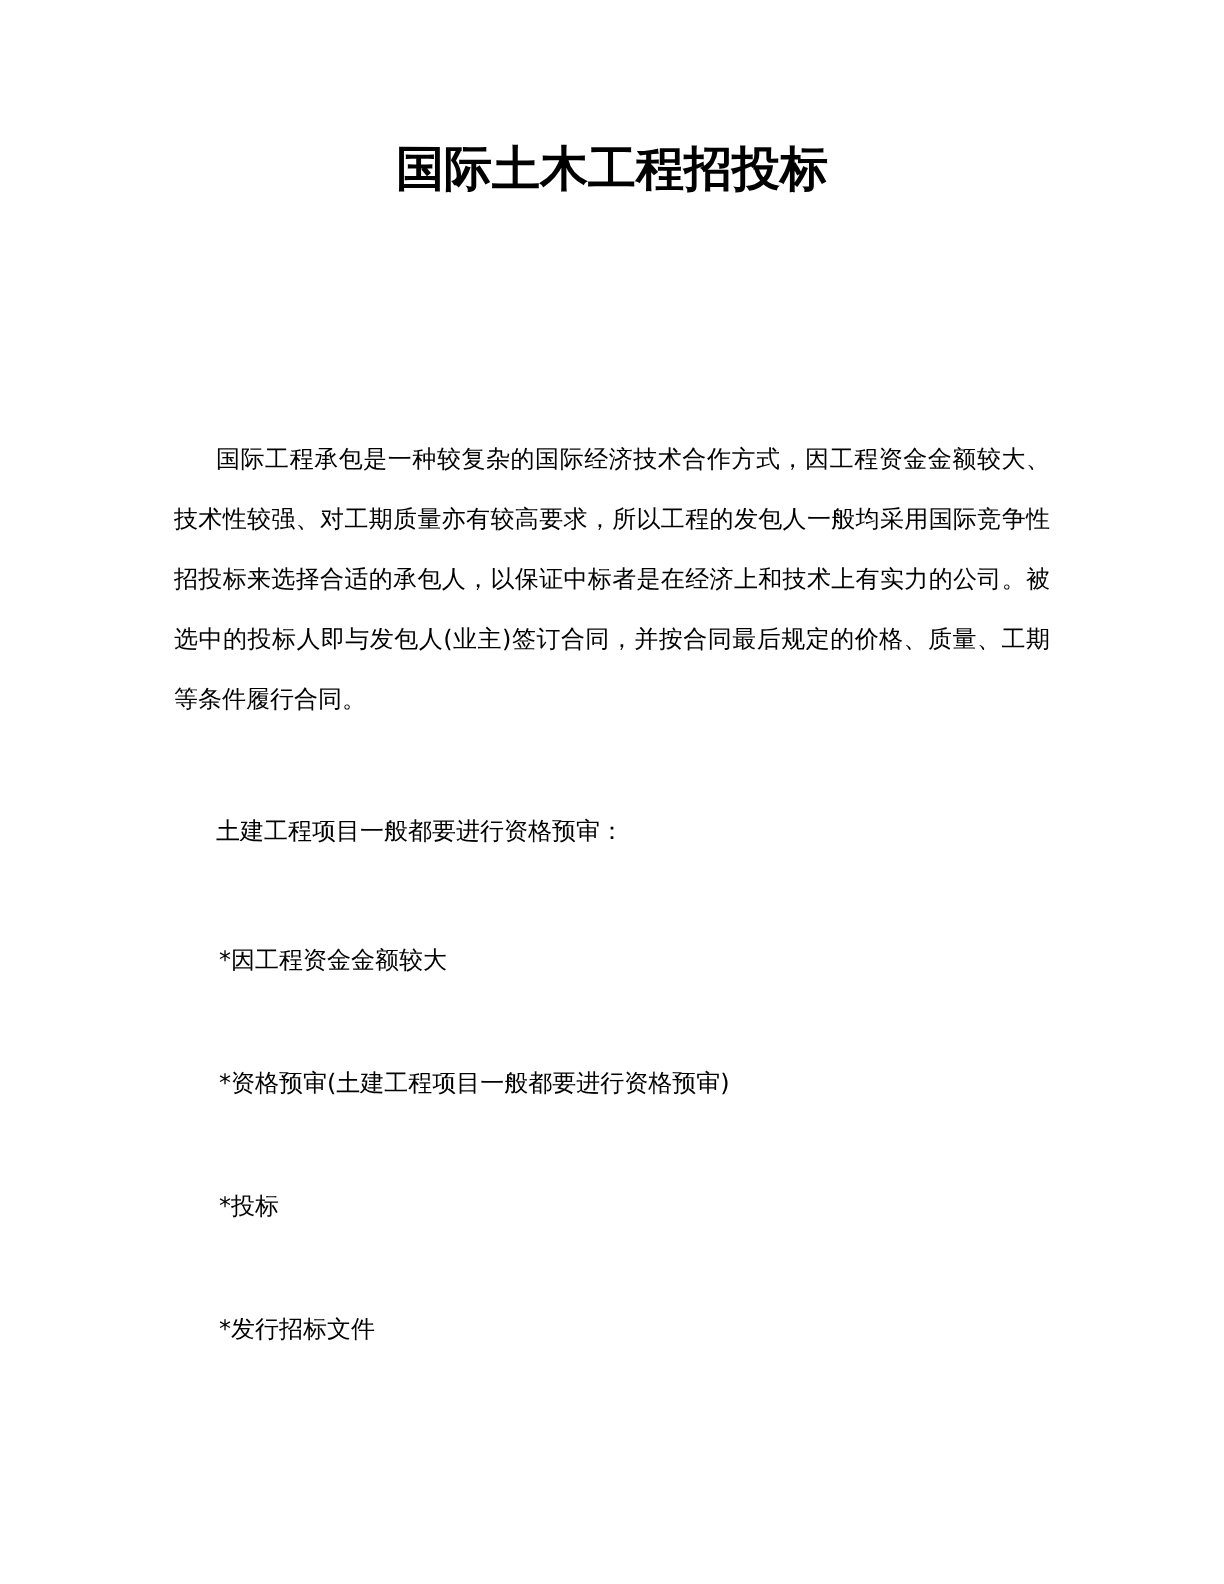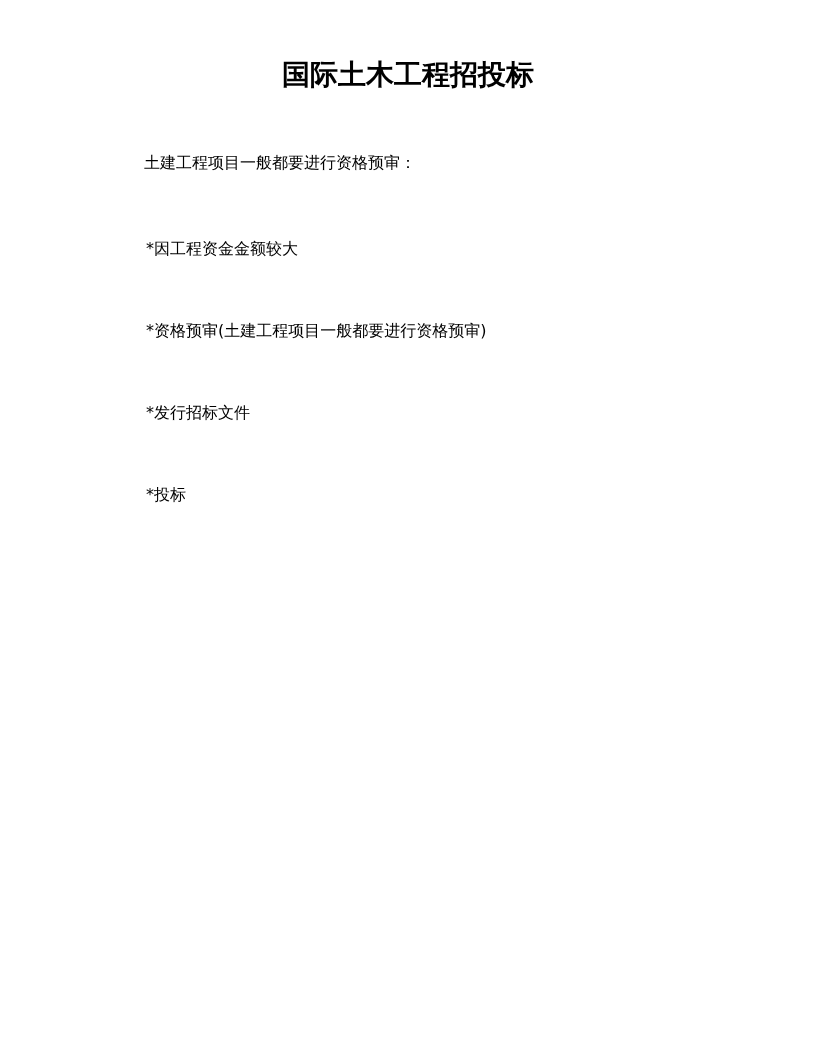--- a/index.html
+++ b/index.html
@@ -14,22 +14,22 @@
     margin: 0 auto;
     background: #ffffff;
     color: #000000;
     font-family: "DejaVu Sans", sans-serif;
     box-sizing: border-box;
     padding: 0 116px;
     overflow: hidden;
   }
   .doc-title {
     margin: 0;
-    padding-top: 55px;
-    font-size: 28px;
+    padding-top: 92px;
+    font-size: 32px;
     line-height: 40px;
     font-weight: bold;
     text-align: center;
     letter-spacing: 0;
   }
   .body-text {
     font-size: 16px;
     line-height: 40px;
     font-weight: normal;
   }
@@ -57,23 +57,24 @@
     margin-top: 46px;
   }
 </style>
 </head>
 <body>
 
 <div class="page">
 
   <h1 class="doc-title">国际土木工程招投标</h1>
 
+  <p class="body-text intro-para">国际工程承包是一种较复杂的国际经济技术合作方式，因工程资金金额较大、技术性较强、对工期质量亦有较高要求，所以工程的发包人一般均采用国际竞争性招投标来选择合适的承包人，以保证中标者是在经济上和技术上有实力的公司。被选中的投标人即与发包人(业主)签订合同，并按合同最后规定的价格、质量、工期等条件履行合同。</p>
 
   <p class="body-text steps-lead">土建工程项目一般都要进行资格预审：</p>
 
   <ul class="steps-list">
     <li class="step-item first">*因工程资金金额较大</li>
     <li class="step-item">*资格预审(土建工程项目一般都要进行资格预审)</li>
+    <li class="step-item">*投标</li>
     <li class="step-item">*发行招标文件</li>
-    <li class="step-item">*投标</li>
   </ul>
 
 </div>
 
 </body></html>

